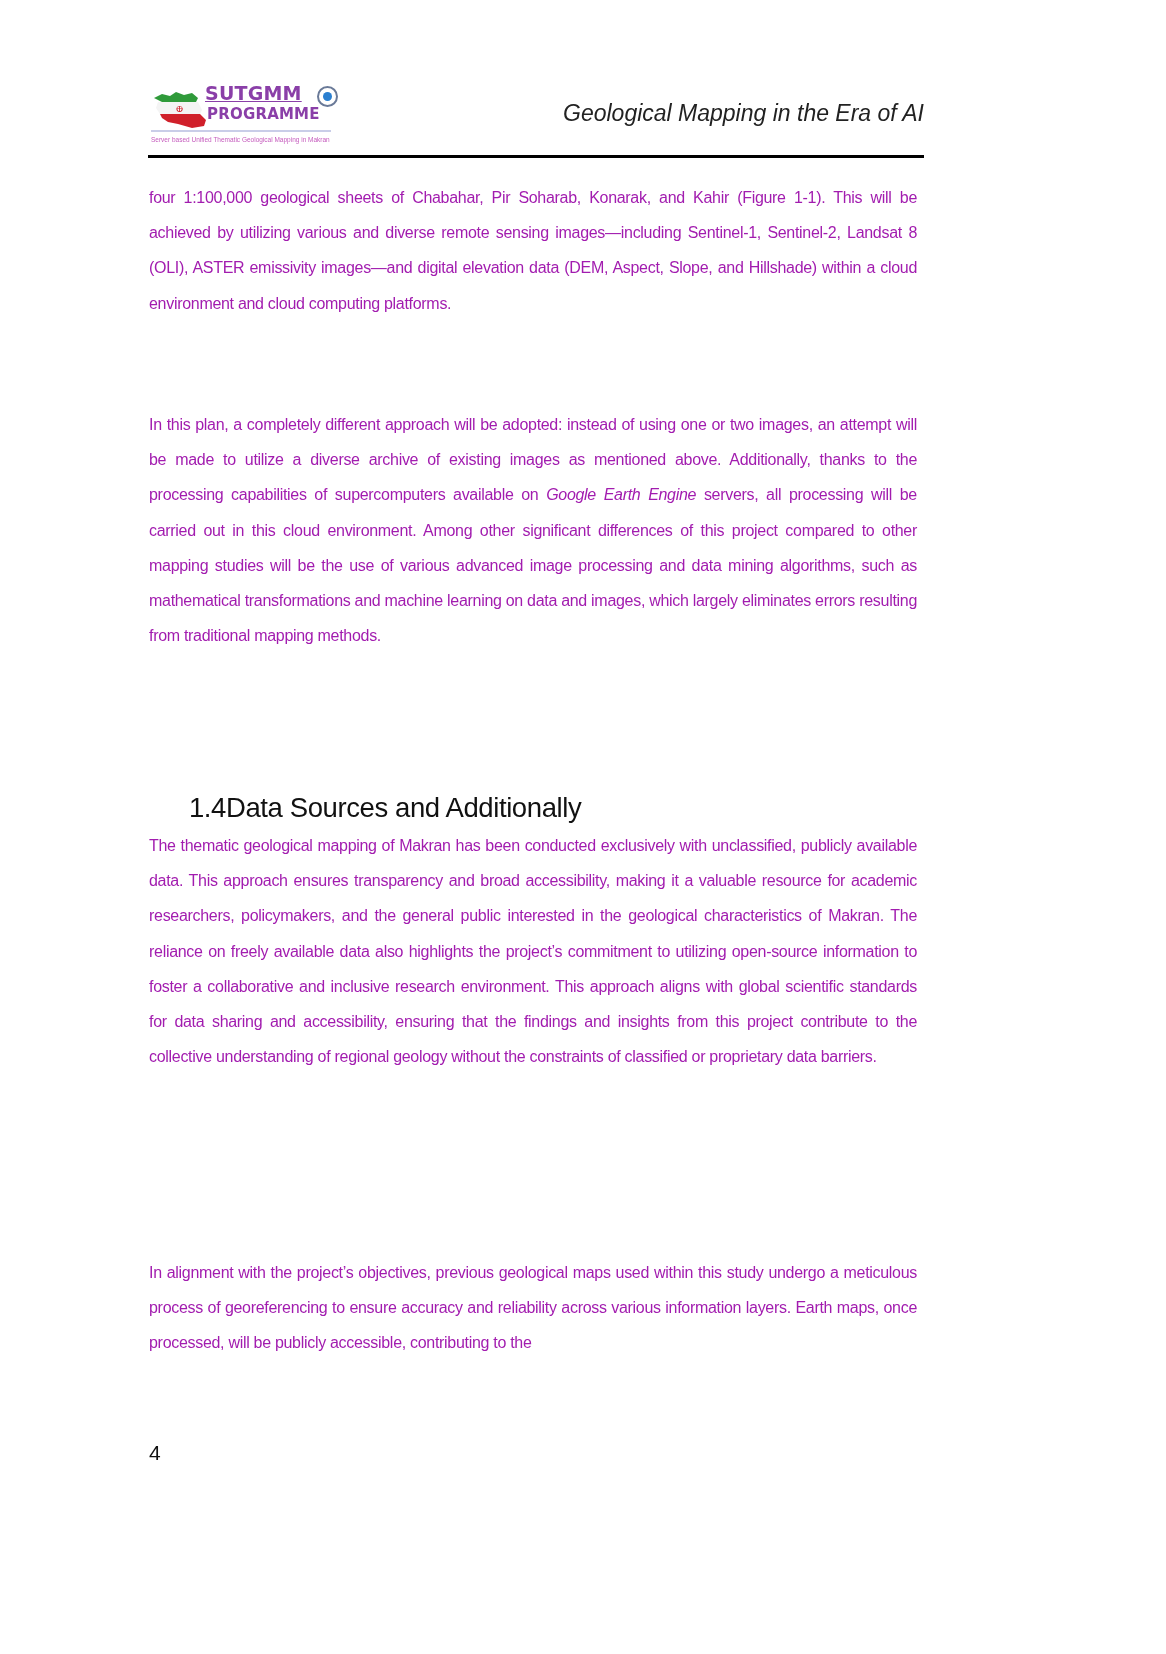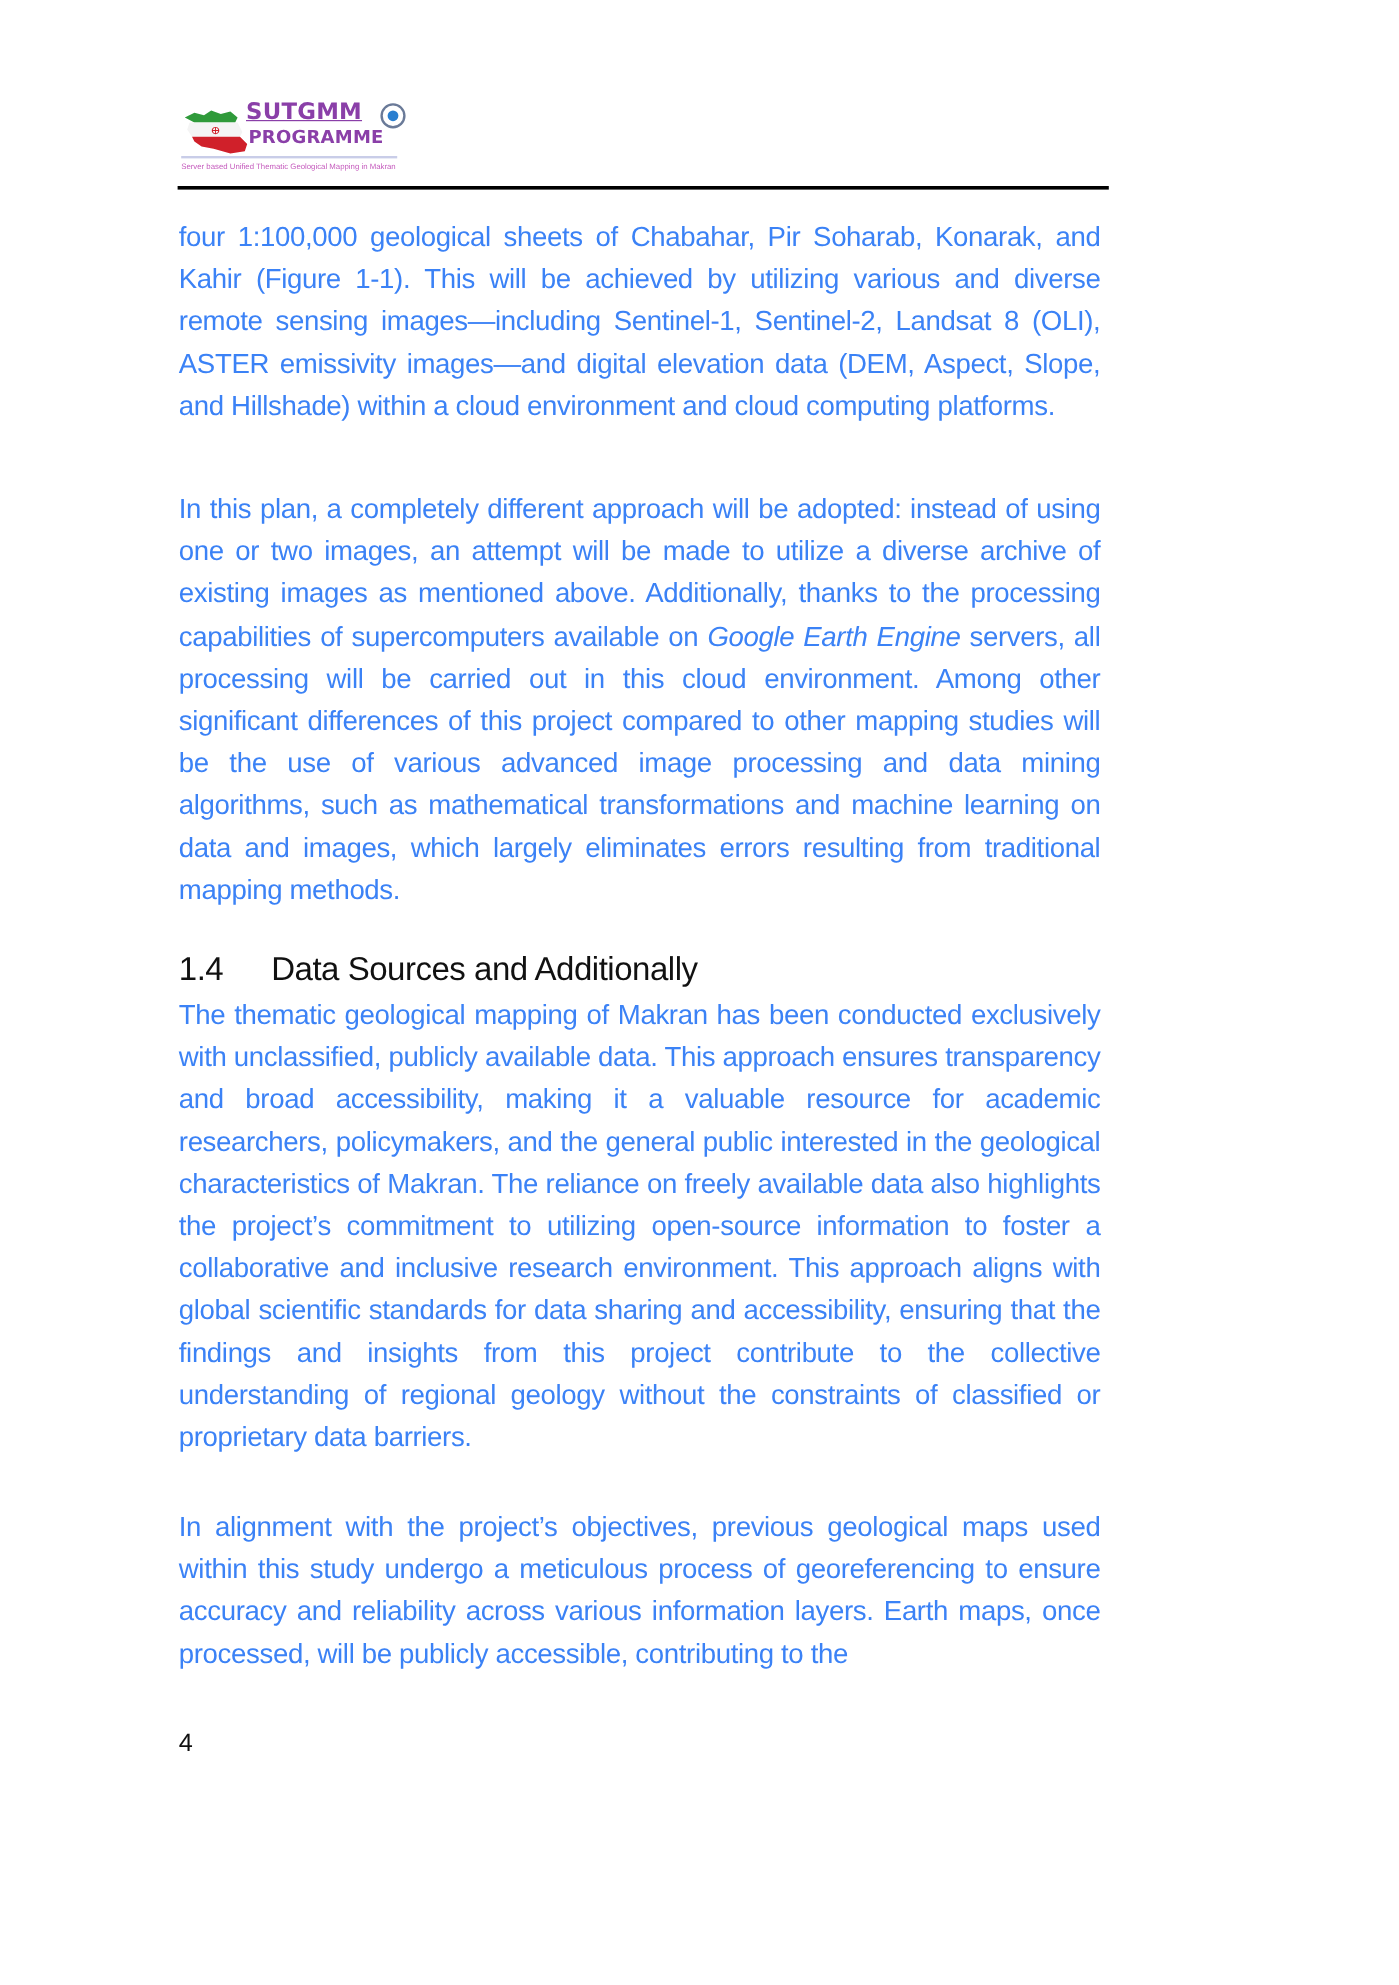--- a/index.html
+++ b/index.html
@@ -38,33 +38,33 @@
   .running-title {
     position: absolute; right: 0; top: 22px; font-style: italic;
     font-size: 23px; color: #222; font-family: "Liberation Sans", sans-serif;
     font-weight: normal;
   }
   .header-rule {
     position: absolute; left: 148px; top: 155px; width: 776px; height: 3px; background: #000;
   }
   .body-text {
     position: absolute; left: 149px; width: 768px;
-    font-family: "Liberation Sans", sans-serif; font-size: 23px;
-    line-height: 35.2px; text-align: justify; color: #3b82f6;
+    font-family: "Liberation Sans", sans-serif; font-size: 16px;
+    line-height: 35.2px; text-align: justify; color: #a21caf;
     letter-spacing: -0.3px;
   }
   .body-text p { margin: 0; }
   .body-text em { font-style: italic; }
   .p1 { top: 180px; }
   .p2 { top: 407px; }
   .section-heading {
     position: absolute; left: 149px; top: 792px; font-size: 27.5px;
     font-family: "Liberation Sans", sans-serif; color: #111; letter-spacing: -0.4px;
   }
-  .section-heading .num { display: inline-block; width: 77px; }
+  .section-heading .num { display: inline-block; width: 77px; text-align: right; }
   .p3 { top: 828px; }
   .p4 { top: 1255px; }
   .page-number {
     position: absolute; left: 149px; top: 1441px; font-size: 21px;
     font-family: "Liberation Sans", sans-serif; color: #111;
   }
 </style>
 </head>
 <body>
 
@@ -75,20 +75,21 @@
       <path d="M6 12 L46 12 L50 20 L48 24 L8 24 L4 18 Z" fill="#f4f4f4"></path>
       <path d="M8 24 L48 24 L54 30 L52 36 L40 38 L26 34 L16 32 L10 28 Z" fill="#d0202a"></path>
       <text x="24" y="22" font-size="8" fill="#d0202a" font-family="DejaVu Sans, sans-serif">ⴲ</text>
     </svg>
     <div class="logo-text-1">SUTGMM</div>
     <div class="logo-emblem"></div>
     <div class="logo-text-2">PROGRAMME</div>
     <div class="logo-rule"></div>
     <div class="logo-tagline">Server based Unified Thematic Geological Mapping in Makran</div>
   </div>
+  <div class="running-title">Geological Mapping in the Era of AI</div>
 </div>
 <div class="header-rule"></div>
 
 <div class="body-text p1">
   <p>four 1:100,000 geological sheets of Chabahar, Pir Soharab, Konarak, and Kahir (Figure 1-1). This will be achieved by utilizing various and diverse remote sensing images—including Sentinel-1, Sentinel-2, Landsat 8 (OLI), ASTER emissivity images—and digital elevation data (DEM, Aspect, Slope, and Hillshade) within a cloud environment and cloud computing platforms.</p>
 </div>
 
 <div class="body-text p2">
   <p><span>In this plan, a completely different approach will be adopted: instead of using one or two images, an attempt will be made to utilize a diverse archive of existing images as mentioned above. Additionally, thanks to the processing capabilities of supercomputers available on </span><em>Google Earth Engine</em><span> servers, all processing will be carried out in this cloud environment. Among other significant differences of this project compared to other mapping studies will be the use of various advanced image processing and data mining algorithms, such as mathematical transformations and machine learning on data and images, which largely eliminates errors resulting from traditional mapping methods.</span></p>
 </div>

